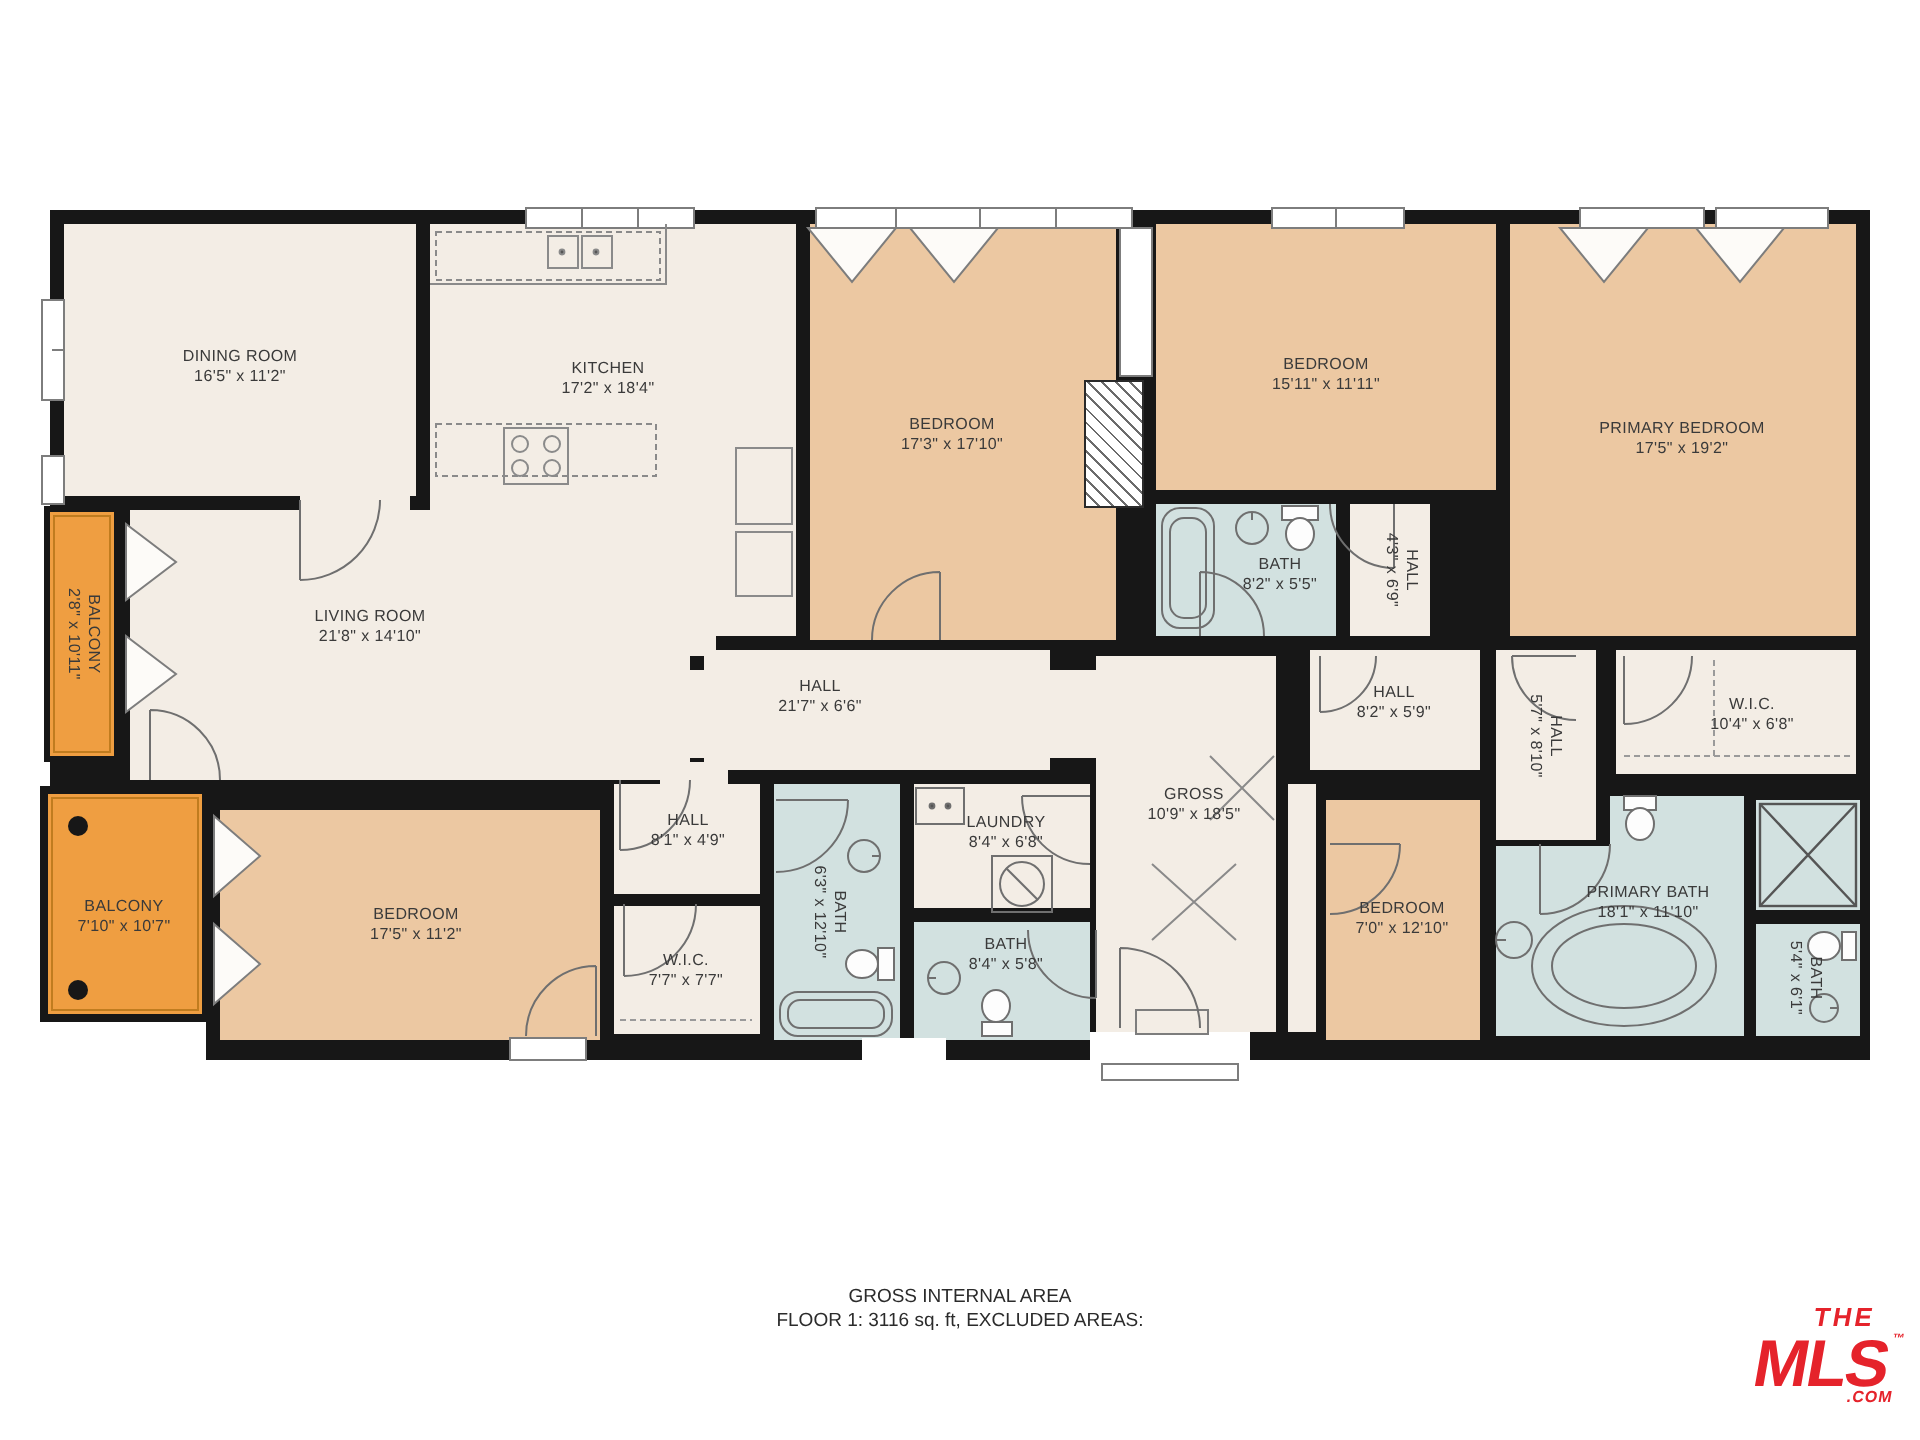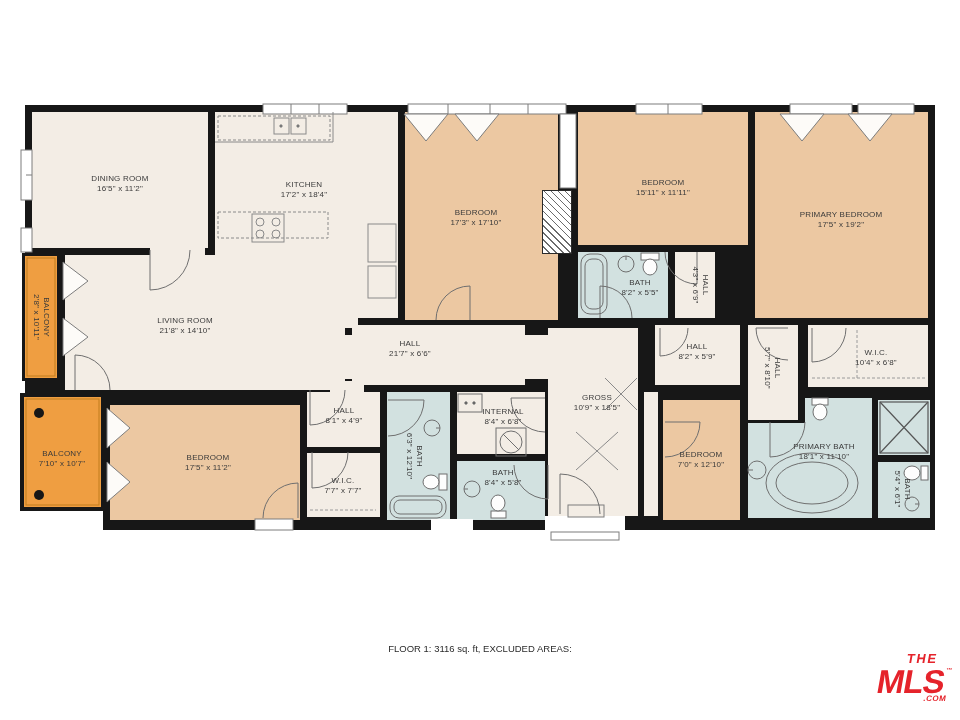--- a/index.html
+++ b/index.html
@@ -242,21 +242,21 @@
     <div class="rdims">8'2" x 5'5"</div>
   </div>
 <div class="rlabel vert" style="left:700px;top:285px">
   <div class="rname">HALL</div>
     <div class="rdims">4'3" x 6'9"</div>
   </div>
 <div class="rlabel vert" style="left:41px;top:317px">
   <div class="rname">BALCONY</div>
     <div class="rdims">2'8" x 10'11"</div>
   </div>
-<div class="rlabel" style="left:185px;top:326px">
+<div class="rlabel" style="left:185px;top:314px">
   <div class="rname">LIVING ROOM</div>
     <div class="rdims">21'8" x 14'10"</div>
   </div>
 <div class="rlabel" style="left:410px;top:349px">
   <div class="rname">HALL</div>
     <div class="rdims">21'7" x 6'6"</div>
   </div>
 <div class="rlabel" style="left:697px;top:352px">
   <div class="rname">HALL</div>
     <div class="rdims">8'2" x 5'9"</div>
@@ -287,41 +287,42 @@
   </div>
 <div class="rlabel" style="left:343px;top:486px">
   <div class="rname">W.I.C.</div>
     <div class="rdims">7'7" x 7'7"</div>
   </div>
 <div class="rlabel vert" style="left:414px;top:456px">
   <div class="rname">BATH</div>
     <div class="rdims">6'3" x 12'10"</div>
   </div>
 <div class="rlabel" style="left:503px;top:417px">
-  <div class="rname">INTERNAL</div>
+  <div class="rname">LAUNDRY</div>
     <div class="rdims">8'4" x 6'8"</div>
   </div>
 <div class="rlabel" style="left:503px;top:478px">
   <div class="rname">BATH</div>
     <div class="rdims">8'4" x 5'8"</div>
   </div>
 <div class="rlabel" style="left:701px;top:460px">
   <div class="rname">BEDROOM</div>
     <div class="rdims">7'0" x 12'10"</div>
   </div>
 <div class="rlabel" style="left:824px;top:452px">
   <div class="rname">PRIMARY BATH</div>
     <div class="rdims">18'1" x 11'10"</div>
   </div>
 <div class="rlabel vert" style="left:902px;top:489px">
   <div class="rname">BATH</div>
     <div class="rdims">5'4" x 6'1"</div>
   </div>
 
 <div class="summary">
+  <div>GROSS INTERNAL AREA</div>
   <div>FLOOR 1: 3116 sq. ft, EXCLUDED AREAS:</div>
 </div>
 
 <div class="mls-logo">
   <div class="mls-the">THE</div>
   <div class="mls-row">
     <span class="mls-main">MLS</span>
     <span class="mls-tm">™</span>
   </div>
   <div class="mls-com">.COM</div>

